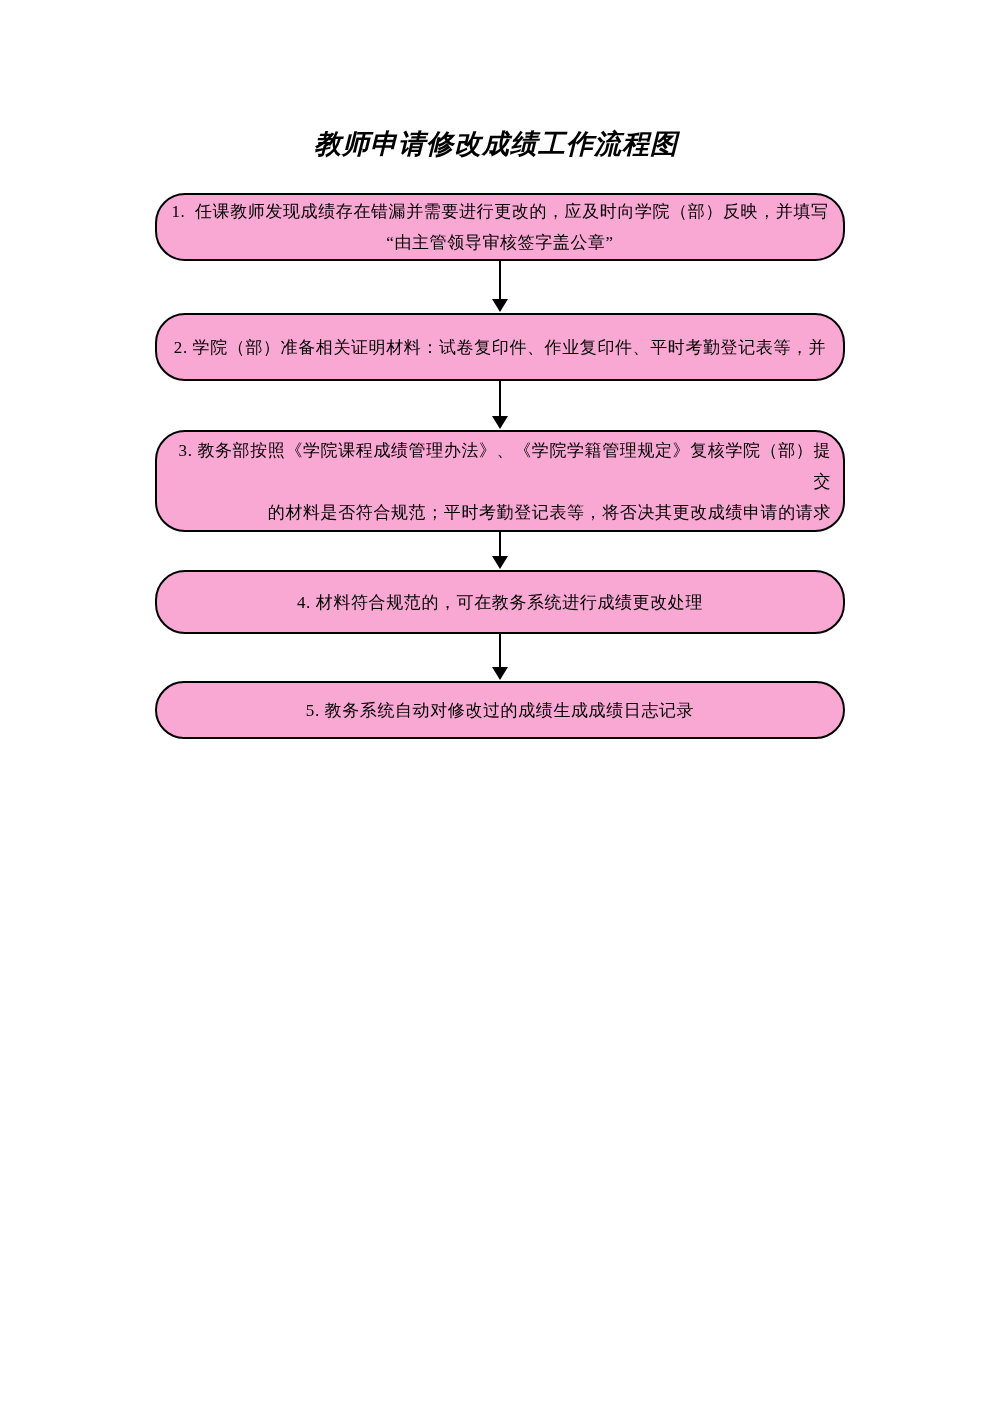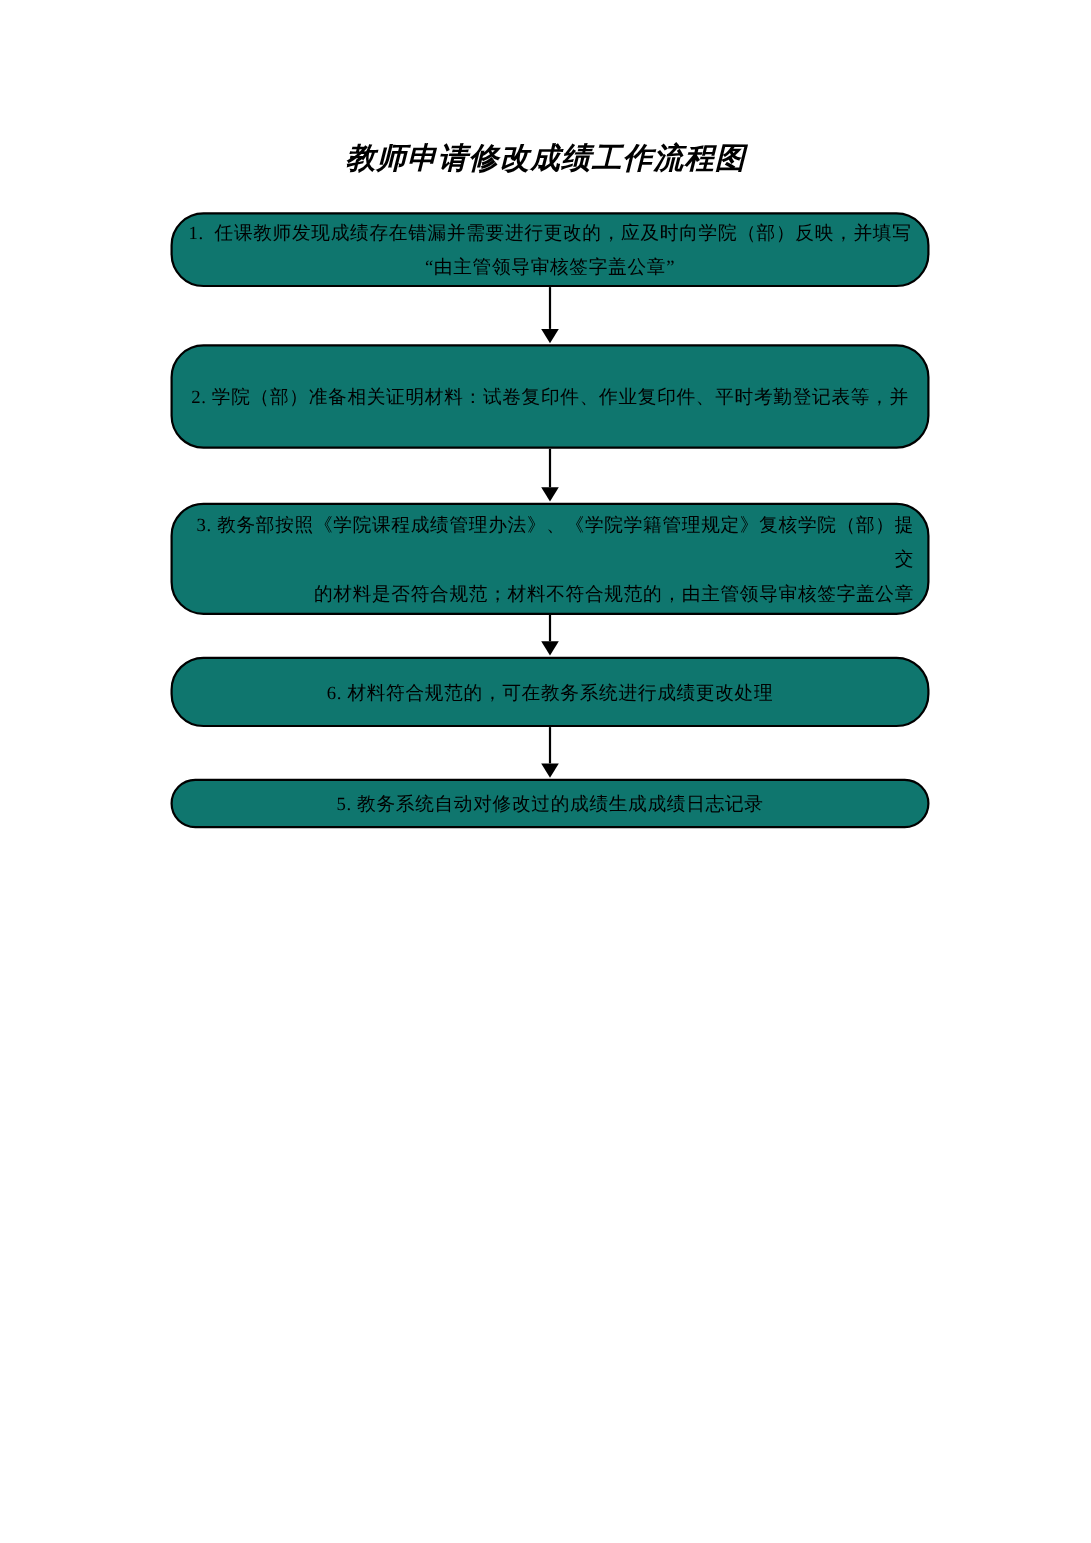--- a/index.html
+++ b/index.html
@@ -30,36 +30,36 @@
   .flow {
     position: absolute;
     left: 155px;
     top: 193px;
     width: 690px;
   }
   .flow-box {
     width: 100%;
     border: 2.5px solid #000;
     border-radius: 30px;
-    background: #0f766e;
+    background: #f9a8d4;
     display: flex;
     flex-direction: column;
     justify-content: center;
     padding: 2px 12px;
     font-size: 17px;
     letter-spacing: 0.6px;
     line-height: 31px;
     font-family: Liberation Serif, serif;
   }
   .flow-box .line { white-space: pre-wrap; }
   .box-1 { height: 68px; }
-  .box-2 { height: 95px; }
+  .box-2 { height: 68px; }
   .box-3 { height: 102px; }
   .box-4 { height: 64px; }
-  .box-5 { height: 45px; justify-content: center; }
+  .box-5 { height: 58px; justify-content: center; }
   .align-center { text-align: center; }
   .align-left { text-align: right; }
   .arrow {
     display: flex;
     flex-direction: column;
     align-items: center;
     width: 100%;
   }
   .gap-1 { height: 52px; }
   .gap-2 { height: 49px; }
@@ -102,30 +102,30 @@
       <div class="line">2. 学院（部）准备相关证明材料：试卷复印件、作业复印件、平时考勤登记表等，并</div>
     </div>
 
     <div class="arrow gap-2">
       <div class="shaft"></div>
       <div class="head"></div>
     </div>
 
     <div class="flow-box box-3 align-left">
       <div class="line">3. 教务部按照《学院课程成绩管理办法》、《学院学籍管理规定》复核学院（部）提交</div>
-      <div class="line">的材料是否符合规范；材料不符合规范的，由主管领导审核签字盖公章</div>
+      <div class="line">的材料是否符合规范；平时考勤登记表等，将否决其更改成绩申请的请求</div>
     </div>
 
     <div class="arrow gap-3">
       <div class="shaft"></div>
       <div class="head"></div>
     </div>
 
     <div class="flow-box box-4 align-center">
-      <div class="line">6. 材料符合规范的，可在教务系统进行成绩更改处理</div>
+      <div class="line">4. 材料符合规范的，可在教务系统进行成绩更改处理</div>
     </div>
 
     <div class="arrow gap-4">
       <div class="shaft"></div>
       <div class="head"></div>
     </div>
 
     <div class="flow-box box-5 align-center">
       <div class="line">5. 教务系统自动对修改过的成绩生成成绩日志记录</div>
     </div>

